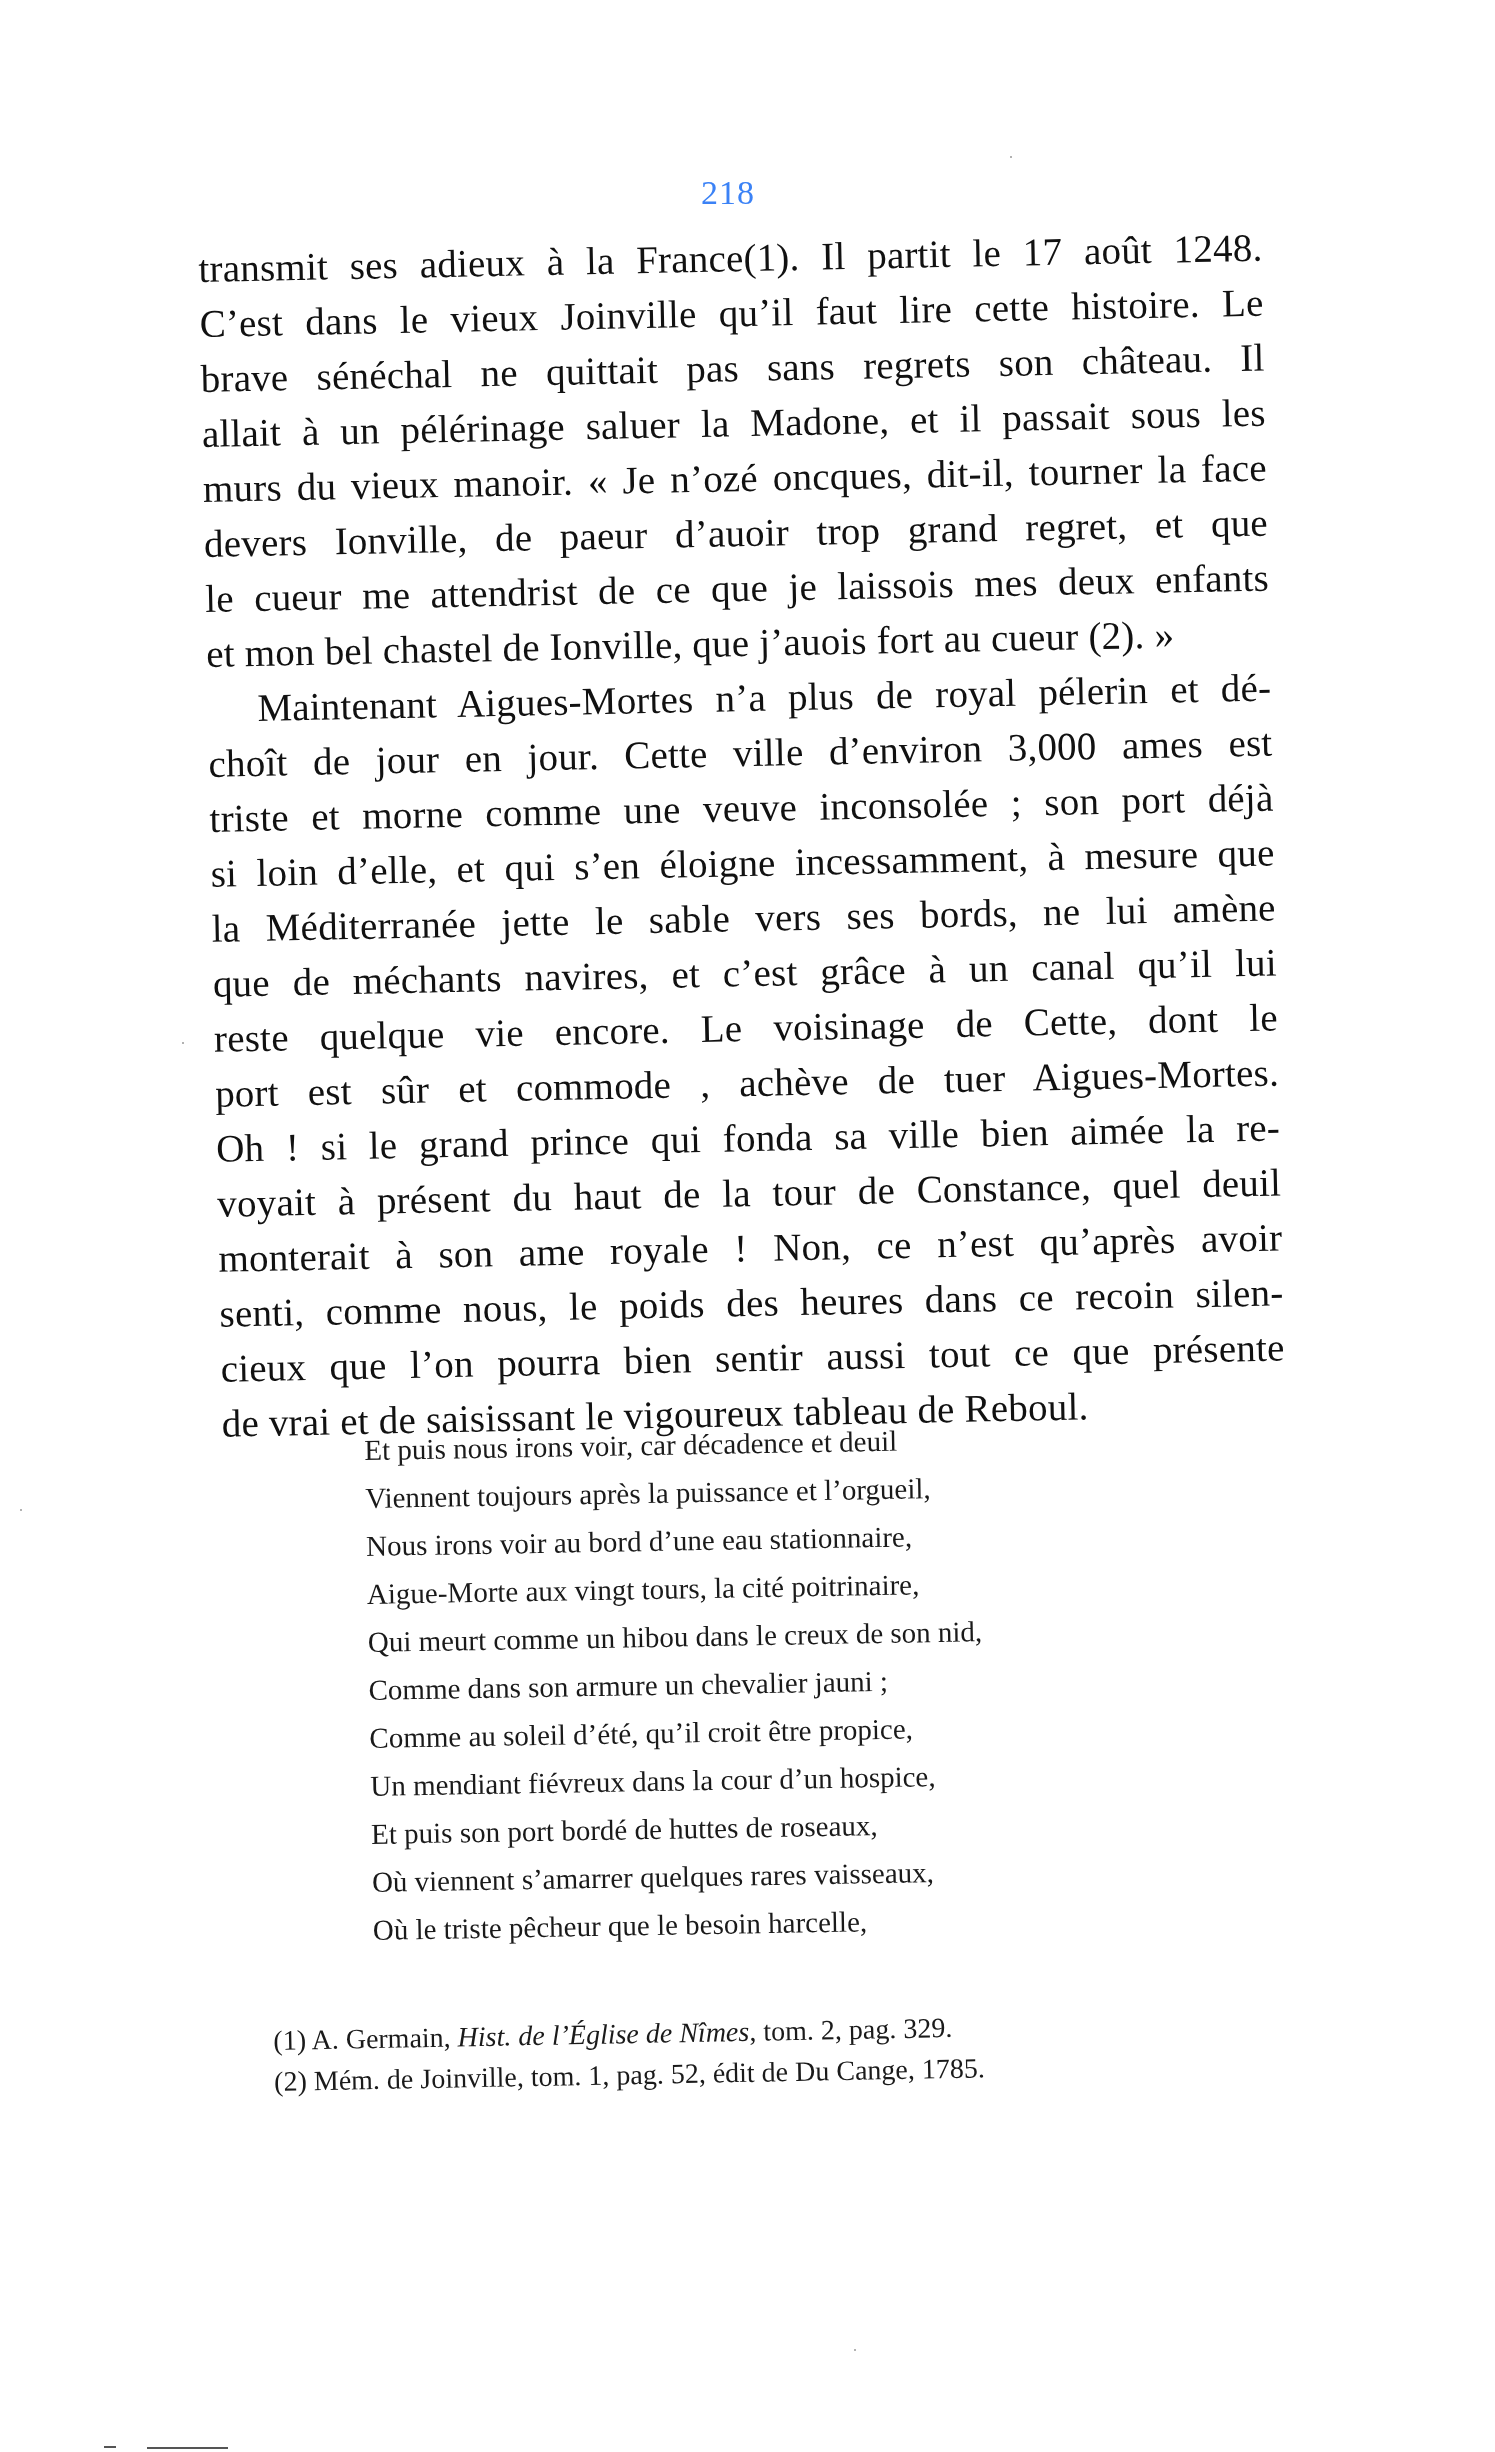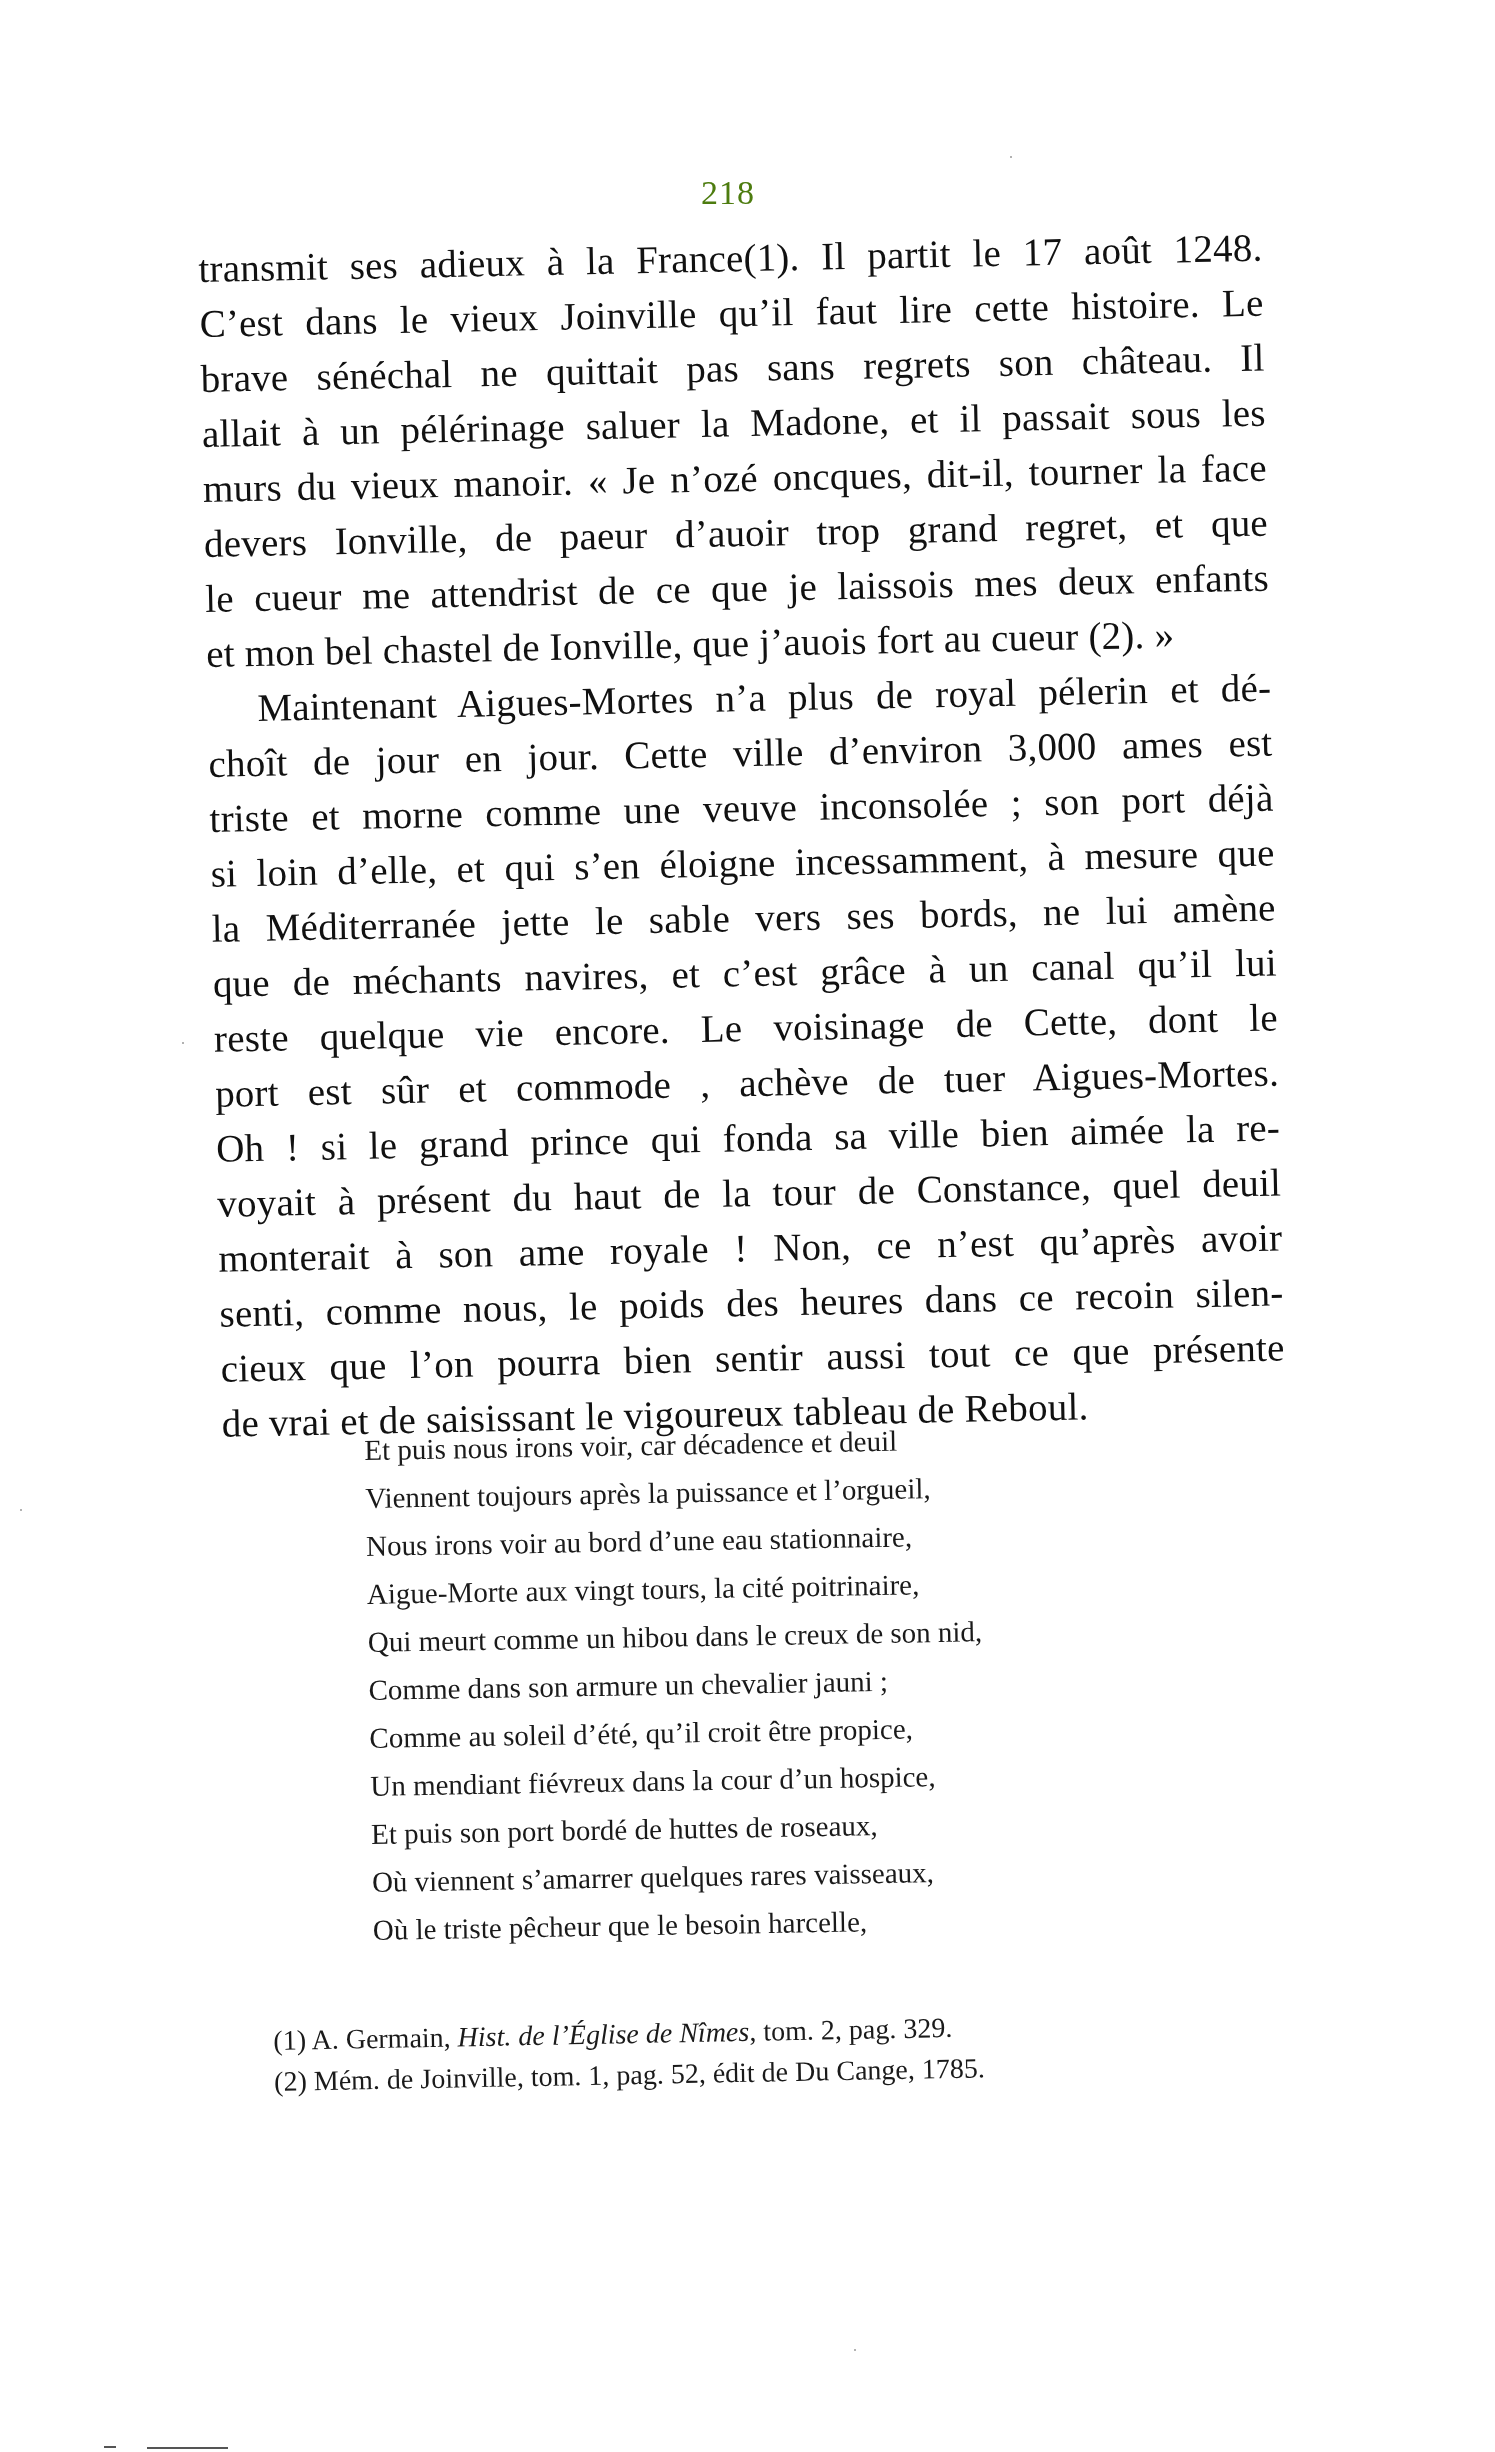--- a/index.html
+++ b/index.html
@@ -1,21 +1,21 @@
 <!DOCTYPE html>
 <html><head>
 <meta charset="utf-8">
 <style>
   html, body { margin: 0; padding: 0; background: #ffffff; }
   body { width: 1496px; height: 2452px; position: relative; overflow: hidden; }
   .page { position: absolute; left: 0; top: 0; width: 1496px; height: 2452px; background: #ffffff; color: #111111; }
   .serif { font-family: "Liberation Serif", "DejaVu Serif", serif; }
   .page-number {
     position: absolute; left: 701px; top: 174px;
-    font-size: 34px; color: #4d7c0f; letter-spacing: 1px;
+    font-size: 34px; color: #3b82f6; letter-spacing: 1px;
   }
   .body-block {
     position: absolute; left: 198px; top: 241px; width: 1064px;
     transform: rotate(-1.15deg); transform-origin: 0 0;
   }
   .body-line {
     display: block; height: 55px; line-height: 55px;
     font-size: 39px; white-space: nowrap;
     text-align: justify; text-align-last: justify;
     letter-spacing: 0.2px;

